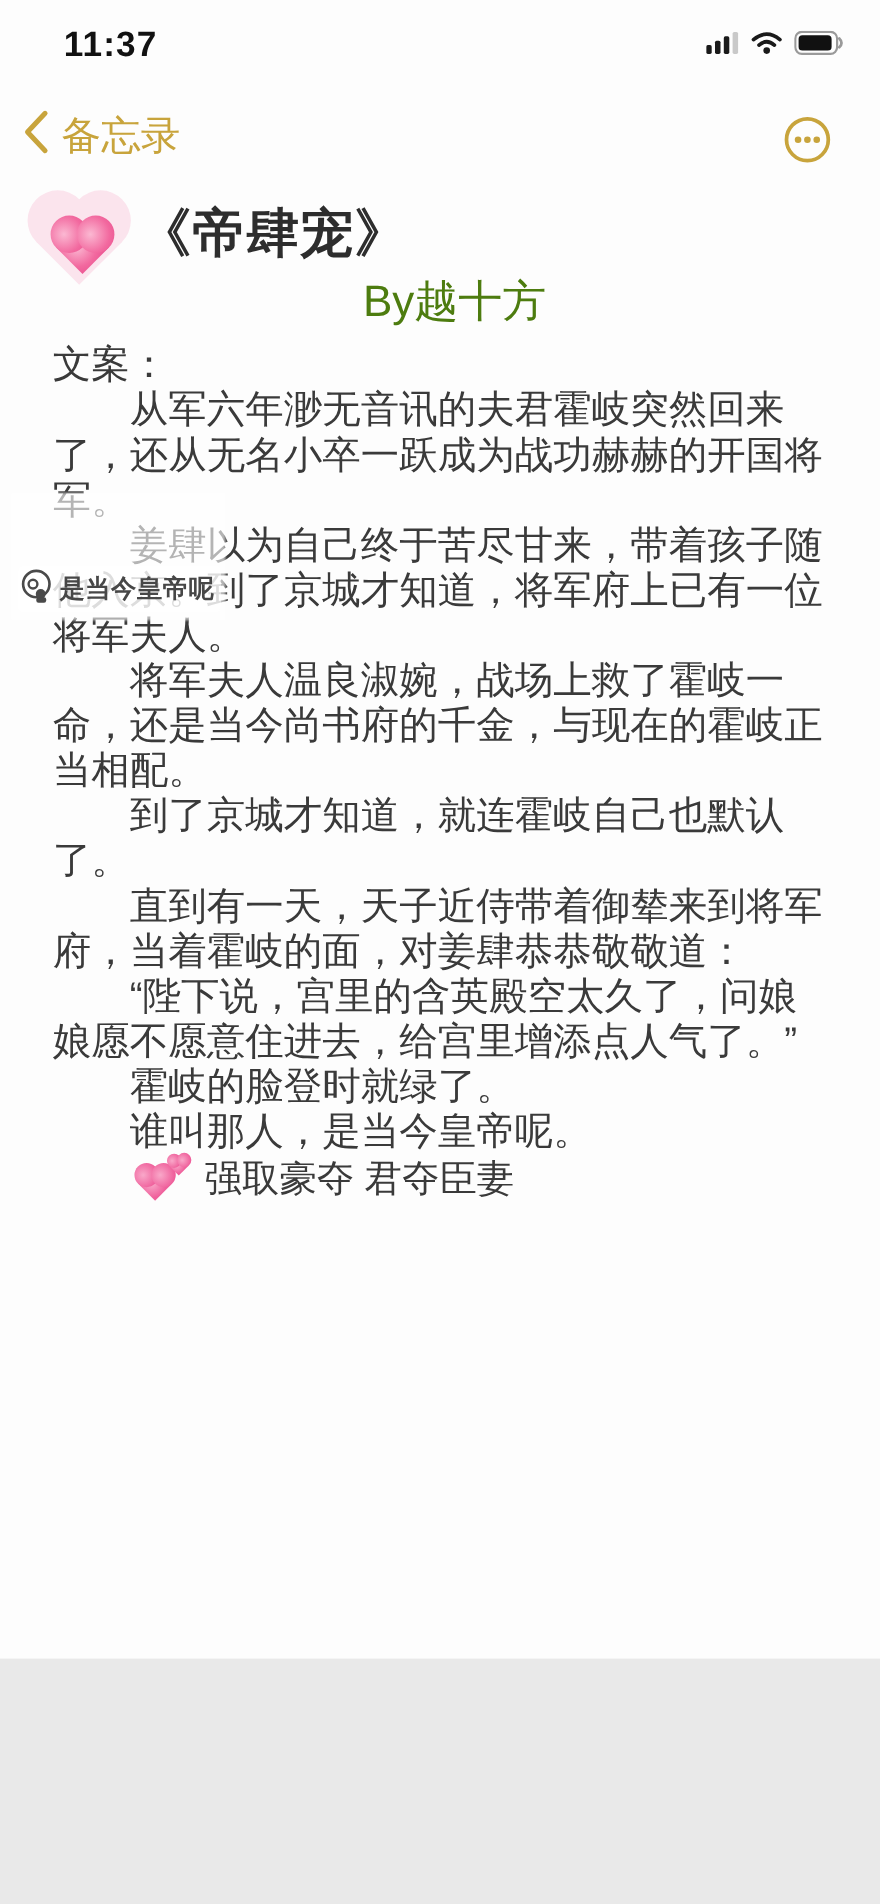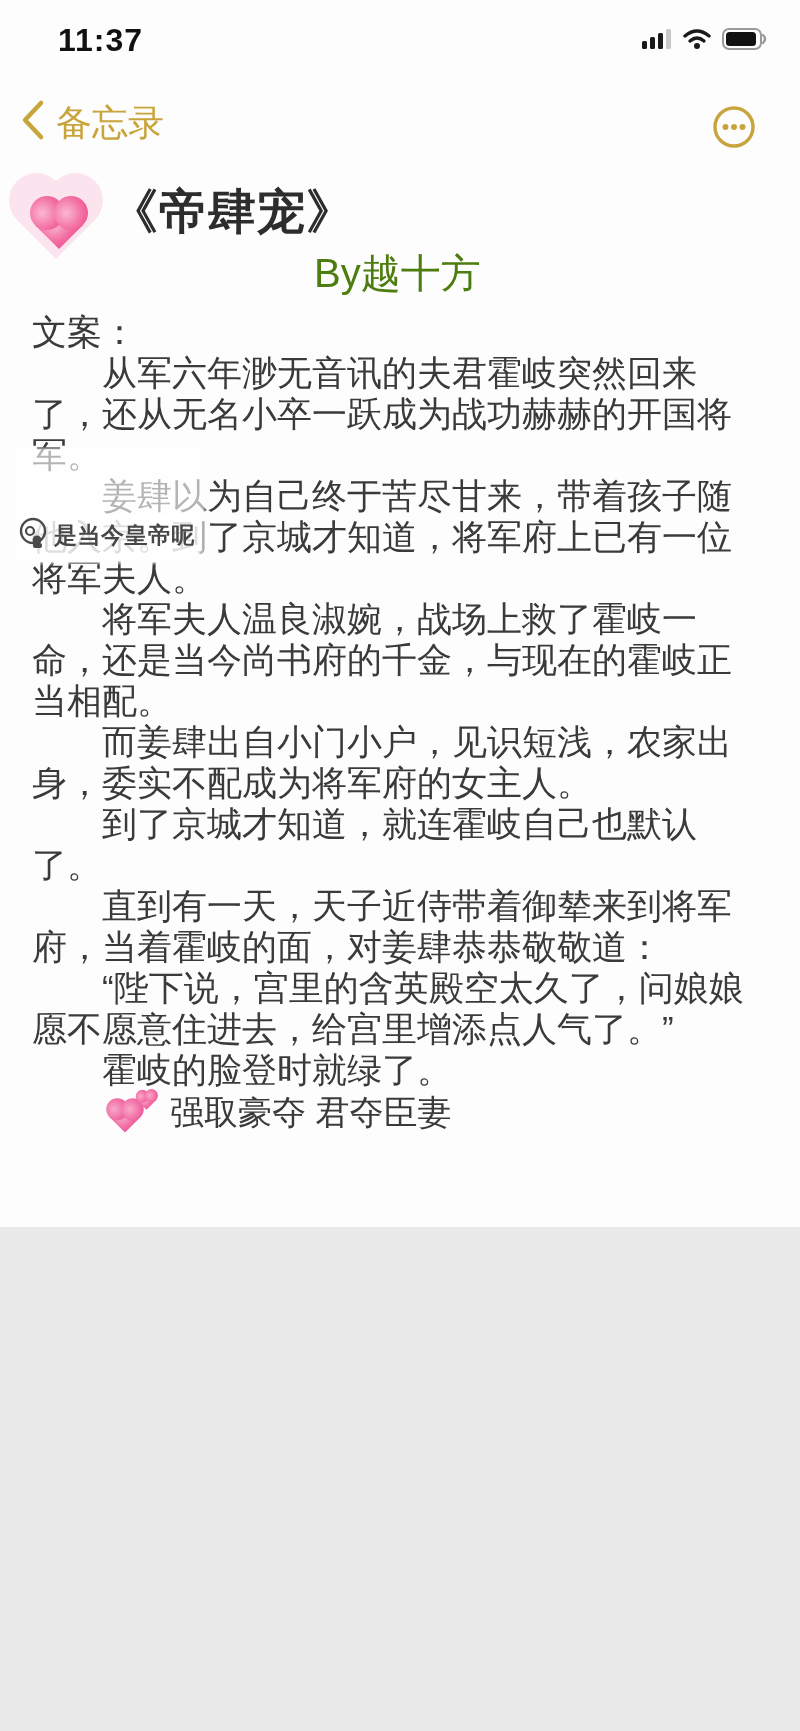--- a/index.html
+++ b/index.html
@@ -1,20 +1,20 @@
 <!DOCTYPE html>
 <html><head>
 <meta charset="utf-8">
 <style>
   * { margin:0; padding:0; box-sizing:border-box; }
   html,body { background:#e9e9e9; }
   body { font-family:"Liberation Sans","DejaVu Sans",sans-serif; }
 
   .screen {
-    position:relative; width:800px; height:1227px;
+    position:relative; width:800px; height:1508px;
     background:#fdfdfd; overflow:hidden; margin:0 auto;
     color:#3a3a3a;
   }
 
   
   .status-bar { position:absolute; top:0; left:0; right:0; height:70px; }
   .status-time {
     position:absolute; left:58px; top:22px;
     font-size:32px; font-weight:bold; color:#111; letter-spacing:1px;
   }
@@ -23,21 +23,21 @@
   
   .nav-bar { position:absolute; top:95px; left:0; right:0; height:64px; }
   .back-button {
     position:absolute; left:20px; top:4px;
     display:flex; gap:10px; cursor:pointer;
   }
   .back-label { font-size:36px; color:#c8a43c; }
   .more-button { position:absolute; right:44px; top:10px; width:44px; height:44px; cursor:pointer; }
 
   
-  .note { position:absolute; left:32px; right:44px; top:182px; }
+  .note { position:absolute; left:48px; right:44px; top:182px; }
 
   .title-row { display:flex; align-items:center; gap:30px; height:60px; }
   .note-title { font-size:48px; font-weight:bold; color:#2d2d2d; letter-spacing:1px; }
 
   .byline { margin-top:4px; padding-left:282px; font-size:40px; font-weight:normal; color:#4d7c0f; }
 
   .body-text { margin-top:10px; font-size:35px; line-height:41px; color:#3a3a3a; }
   .body-text p { text-indent:2em; }
   .body-text p.no-indent { text-indent:0; }
 
@@ -150,25 +150,25 @@
       <span class="note-title">《帝肆宠》</span>
     </div>
 
     <div class="byline">By越十方</div>
 
     <div class="body-text">
       <p class="no-indent">文案：</p>
       <p>从军六年渺无音讯的夫君霍岐突然回来了，还从无名小卒一跃成为战功赫赫的开国将军。</p>
       <p>姜肆以为自己终于苦尽甘来，带着孩子随他入京。到了京城才知道，将军府上已有一位将军夫人。</p>
       <p>将军夫人温良淑婉，战场上救了霍岐一命，还是当今尚书府的千金，与现在的霍岐正当相配。</p>
-      <p>而姜肆出自小门小户，见识短浅，农家出身，委实不配成为将军府的女主人。</p>
       <p>到了京城才知道，就连霍岐自己也默认了。</p>
       <p>直到有一天，天子近侍带着御辇来到将军府，当着霍岐的面，对姜肆恭恭敬敬道：</p>
       <p>“陛下说，宫里的含英殿空太久了，问娘娘愿不愿意住进去，给宫里增添点人气了。”</p>
       <p>霍岐的脸登时就绿了。</p>
+      <p>谁叫那人，是当今皇帝呢。</p>
     </div>
 
     <div class="tag-row">
       <span class="two-hearts">
         <span class="heart heart-big"></span>
         <span class="heart heart-small"></span>
       </span>
       <span class="tag-text">强取豪夺 君夺臣妻</span>
     </div>
   </div>

